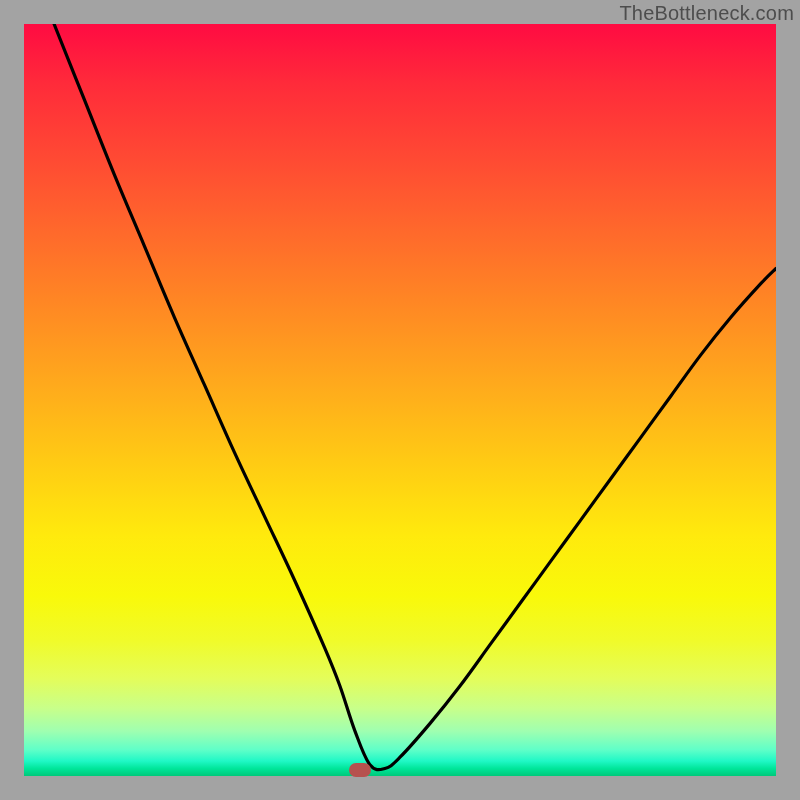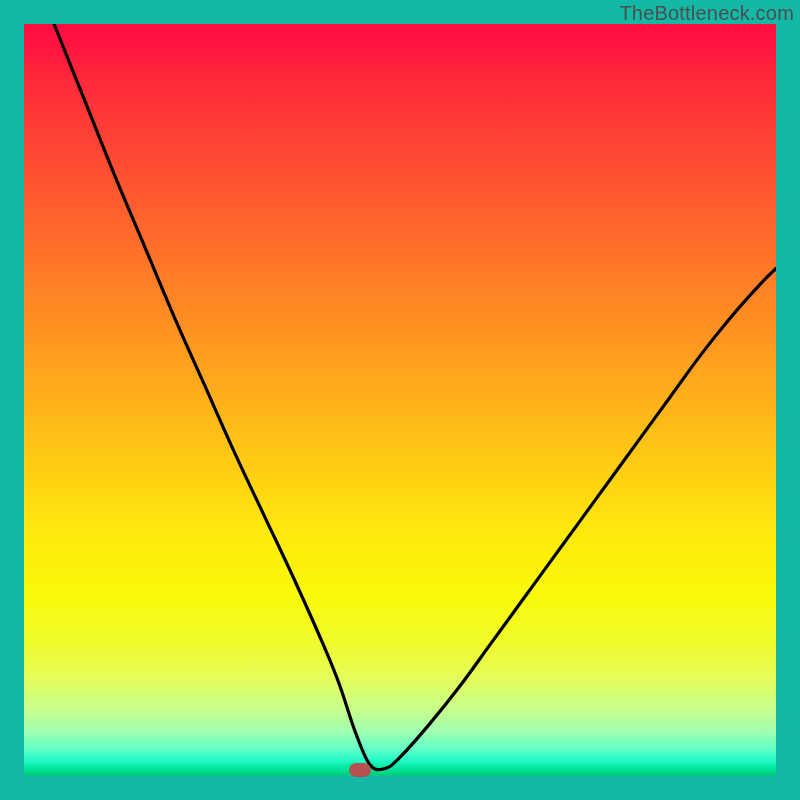--- a/index.html
+++ b/index.html
@@ -8,21 +8,21 @@
     width: 800px;
     height: 800px;
     background: #000;
     overflow: hidden;
     font-family: Arial, Helvetica, sans-serif;
   }
   .frame {
     position: relative;
     width: 800px;
     height: 800px;
-    background: #14b8a6;
+    background: #a3a3a3;
   }
   .plot {
     position: absolute;
     left: 24px;
     top: 24px;
     width: 752px;
     height: 752px;
     background: linear-gradient(to bottom,
       #ff0b42 0%,
       #ff2b3a 8%,

